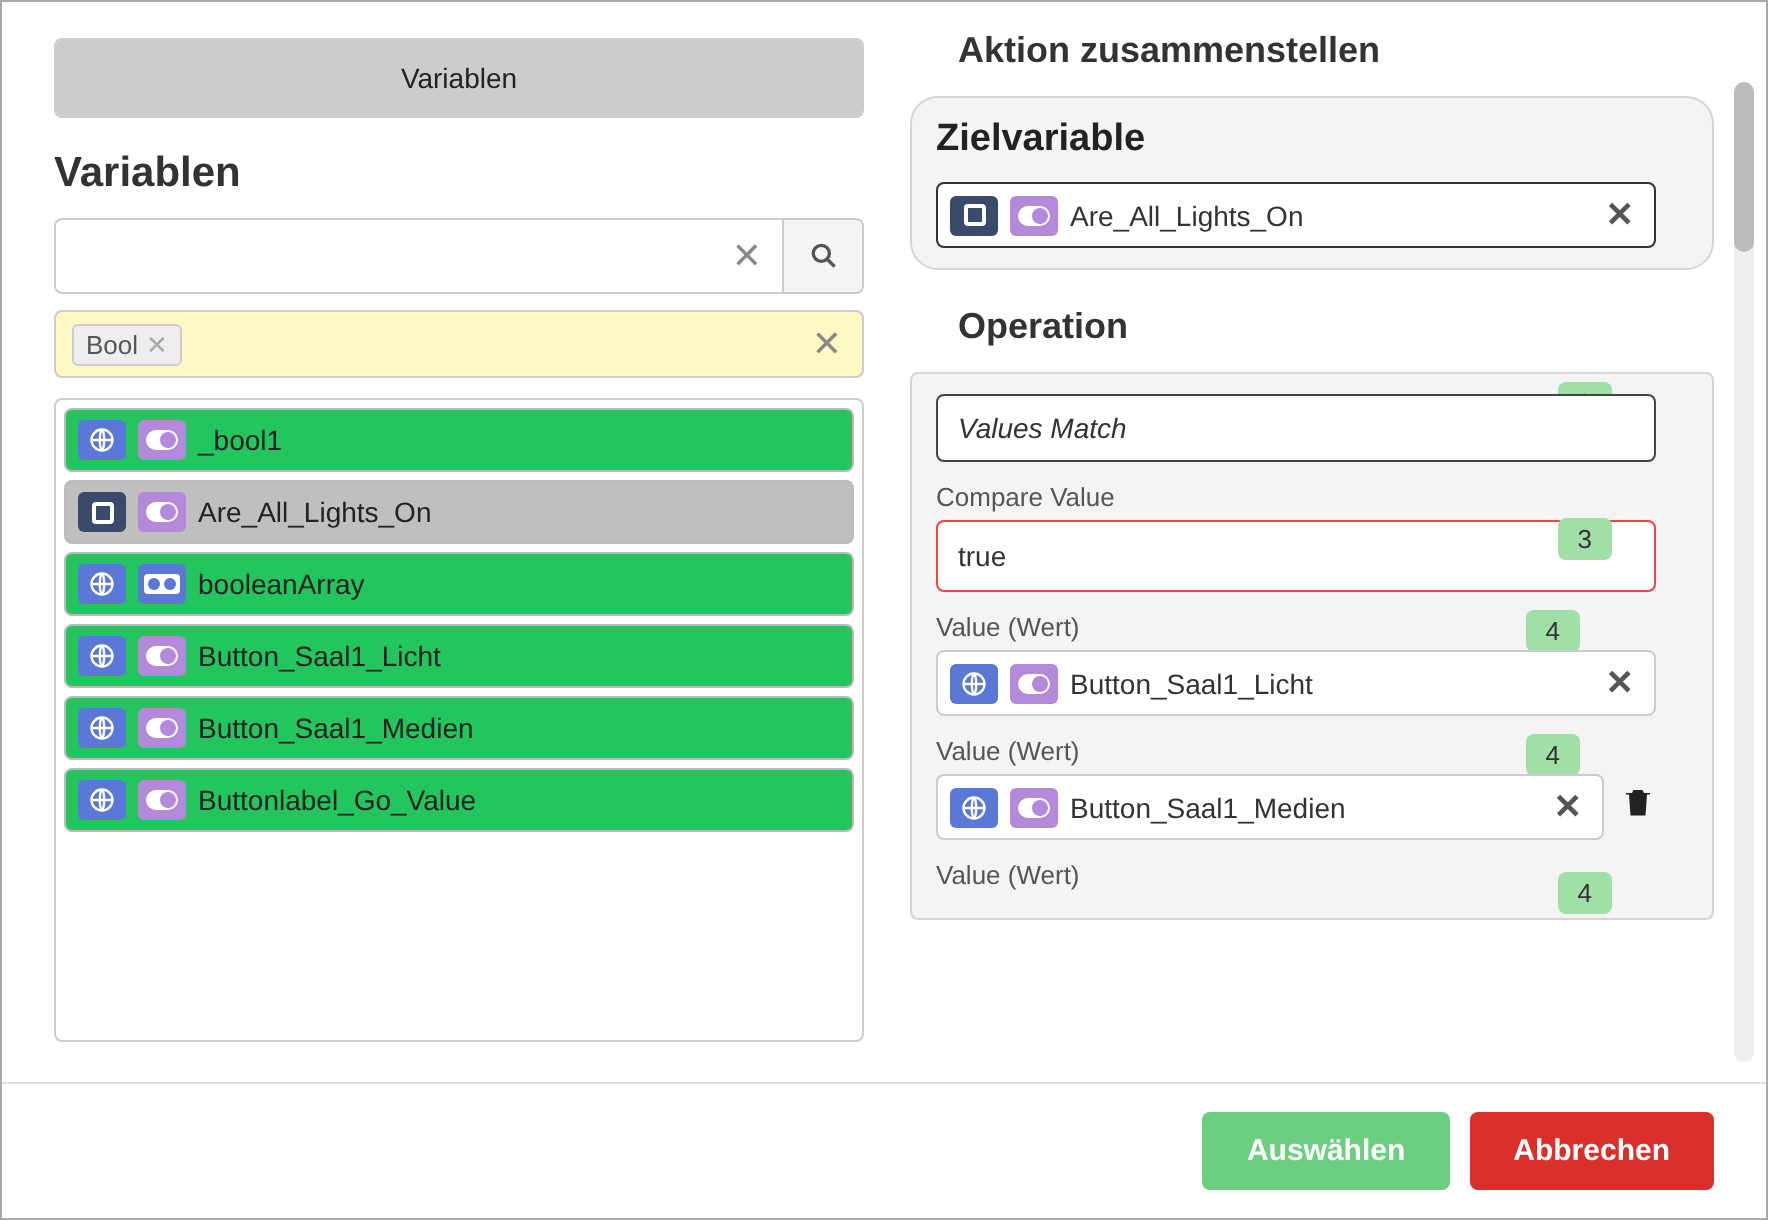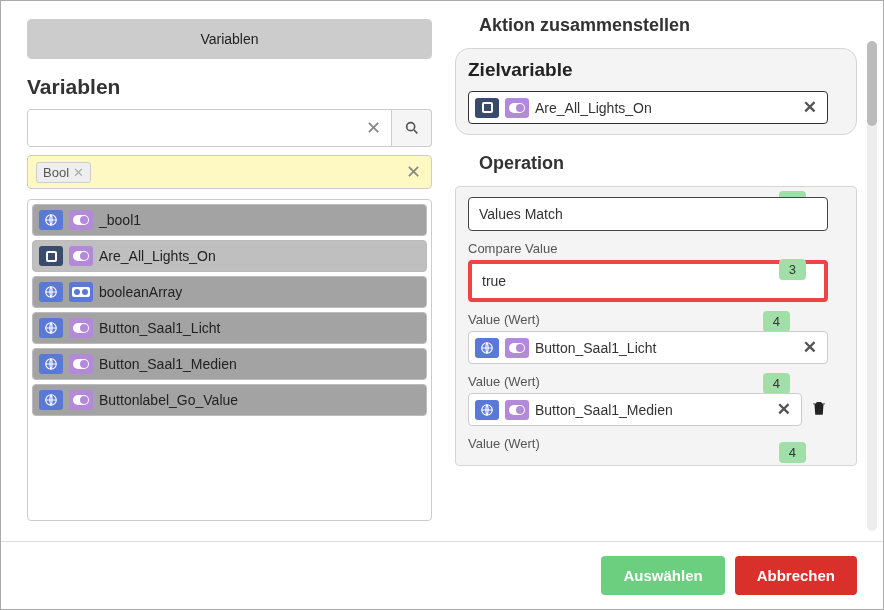--- a/index.html
+++ b/index.html
@@ -21,21 +21,21 @@
 .search-input { flex: 1; border: none; outline: none; padding: 0 10px; font-size: 14px; background: transparent; }
 .clear-x { color: #888; font-size: 18px; padding: 0 10px; cursor: pointer; }
 .search-btn { width: 40px; height: 38px; border: 1px solid #ccc; border-left: none; border-radius: 0 4px 4px 0; background: #f5f5f5; display: flex; align-items: center; justify-content: center; cursor: pointer; color: #555; }
 
 .filter-row { display: flex; align-items: flex-end; border: 1px solid #ccc; border-radius: 4px; padding: 5px 8px; margin-top: 8px; width: 405px; background: #fef9c3; }
 .filter-chip { background: #eee; border: 1px solid #ccc; border-radius: 3px; padding: 2px 6px; font-size: 13px; display: flex; align-items: center; gap: 4px; color: #555; }
 .filter-chip .x { color: #aaa; cursor: pointer; font-size: 13px; }
 .filter-clear { margin-left: auto; color: #888; font-size: 18px; cursor: pointer; padding: 0 2px; }
 
 .var-list { border: 1px solid #ccc; border-radius: 4px; width: 405px; margin-top: 10px; padding: 4px; overflow-y: auto; flex: 1; position: relative; }
-.var-item { display: flex; align-items: center; gap: 6px; border: 1px solid #bbb; border-radius: 4px; padding: 5px 6px; margin-bottom: 4px; background: #a3a3a3; cursor: pointer; }
+.var-item { display: flex; align-items: center; gap: 6px; border: 1px solid #bbb; border-radius: 4px; padding: 5px 6px; margin-bottom: 4px; background: #22c55e; cursor: pointer; }
 .var-item.selected { background: #bfbfbf; }
 .var-label { font-size: 14px; color: #222; }
 
 .badge { width: 24px; height: 20px; border-radius: 3px; display: inline-flex; align-items: center; justify-content: center; flex-shrink: 0; }
 .badge.blue { background: #5a78d6; }
 .badge.dark { background: #3a4a6b; }
 .badge.purple { background: #b389d9; }
 .badge svg { width: 14px; height: 14px; }
 
 .toggle-shape { width: 16px; height: 10px; border-radius: 5px; background: #fff; position: relative; }
@@ -48,23 +48,23 @@
 .scroll-track { position: absolute; right: 6px; top: 40px; bottom: 0; width: 10px; background: #eee; border-radius: 5px; }
 .scroll-thumb { position: absolute; top: 0; width: 10px; height: 85px; background: #bbb; border-radius: 5px; }
 
 .panel { border: 1px solid #d5d5d5; border-radius: 4px; background: #f4f4f4; padding: 10px 12px; margin-bottom: 14px; position: relative; }
 .panel h3 { font-size: 19px; font-weight: 700; margin-bottom: 10px; color: #222; }
 .step-badge { position: absolute; background: #a0e0a8; color: #333; font-size: 13px; padding: 3px 10px; border-radius: 4px; font-weight: 500; }
 .chip-row { display: flex; align-items: center; gap: 6px; border: 1.5px solid #333; border-radius: 4px; padding: 5px 6px; background: #fff; position: relative; }
 .chip-row.light { border: 1px solid #ccc; }
 .chip-row .x { margin-left: auto; color: #555; font-size: 17px; cursor: pointer; padding: 0 4px; font-weight: 700; }
 .chip-text { font-size: 14px; }
-.op-select { border: 1.5px solid #444; border-radius: 4px; padding: 8px 10px; background: #fff; font-size: 14px; position: relative; }
+.op-select { border: 1.5px solid #444; border-radius: 4px; padding: 8px 10px; background: #fff; font-size: 14px; position: relative; font-style: italic; }
 .field-label { font-size: 13px; color: #555; margin: 10px 0 4px; }
-.text-input { border: 4px solid #ef4444; border-radius: 4px; padding: 9px 10px; background: #fff; font-size: 14px; width: 100%; }
+.text-input { border: 1px solid #ef4444; border-radius: 4px; padding: 9px 10px; background: #fff; font-size: 14px; width: 100%; }
 .value-row { display: flex; align-items: center; gap: 8px; }
 .value-row .chip-row { flex: 1; }
 .trash { width: 18px; height: 20px; cursor: pointer; color: #222; }
 
 .footer { position: absolute; bottom: 0; left: 0; right: 0; border-top: 1px solid #ddd; padding: 14px 26px; display: flex; justify-content: flex-end; gap: 10px; background: #fff; }
 .btn { border: none; border-radius: 4px; padding: 11px 22px; font-size: 15px; font-weight: 600; cursor: pointer; color: #fff; }
 .btn.cancel { background: #d9302c; }
 .btn.select { background: #6ccf80; }
 
 

